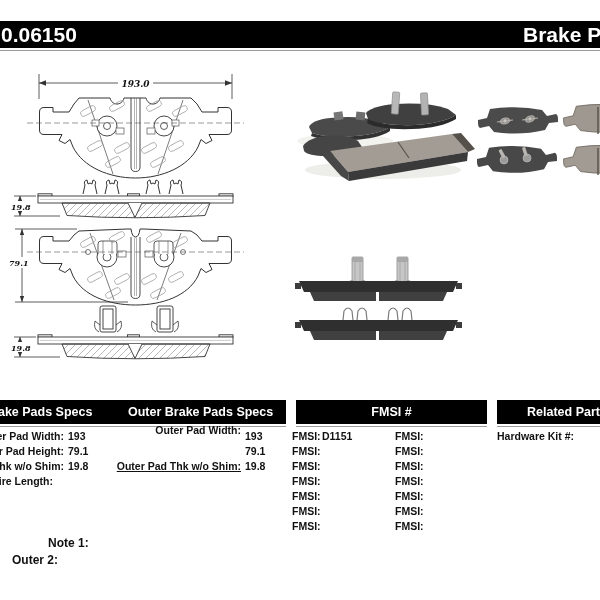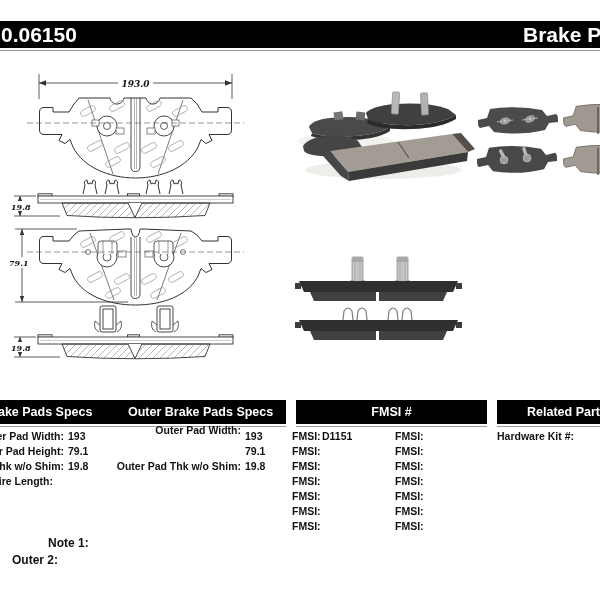--- a/index.html
+++ b/index.html
@@ -283,21 +283,21 @@
   <div class="cell il" style="top:444px;">Inner Pad Height:</div>
   <div class="cell iv" style="top:444px;">79.1</div>
   <div class="cell il" style="top:459px;">Inner Pad Thk w/o Shim:</div>
   <div class="cell iv" style="top:459px;">19.8</div>
   <div class="cell il4" style="top:474px;">Sensor Wire Length:</div>
   <div class="cell iv" style="top:474px;"></div>
 
   <div class="cell ol" style="top:407px;margin-top:16px;">Outer Pad Width:</div>
   <div class="cell ov" style="top:429px;">193</div>
   <div class="cell ov" style="top:444px;">79.1</div>
-  <div class="cell ol" style="top:459px;">Outer Pad Thk w/o Shim:</div>
+  <div class="cell ol" style="top:459px;text-decoration:underline;">Outer Pad Thk w/o Shim:</div>
   <div class="cell ov" style="top:459px;">19.8</div>
 
   <div class="cell fl1" style="top:429px;">FMSI:</div>
   <div class="cell fv1" style="top:429px;">D1151</div>
   <div class="cell fl2" style="top:429px;">FMSI:</div>
   <div class="cell fv2" style="top:429px;"></div>
   <div class="cell fl1" style="top:444px;">FMSI:</div>
   <div class="cell fv1" style="top:444px;"></div>
   <div class="cell fl2" style="top:444px;">FMSI:</div>
   <div class="cell fv2" style="top:444px;"></div>

